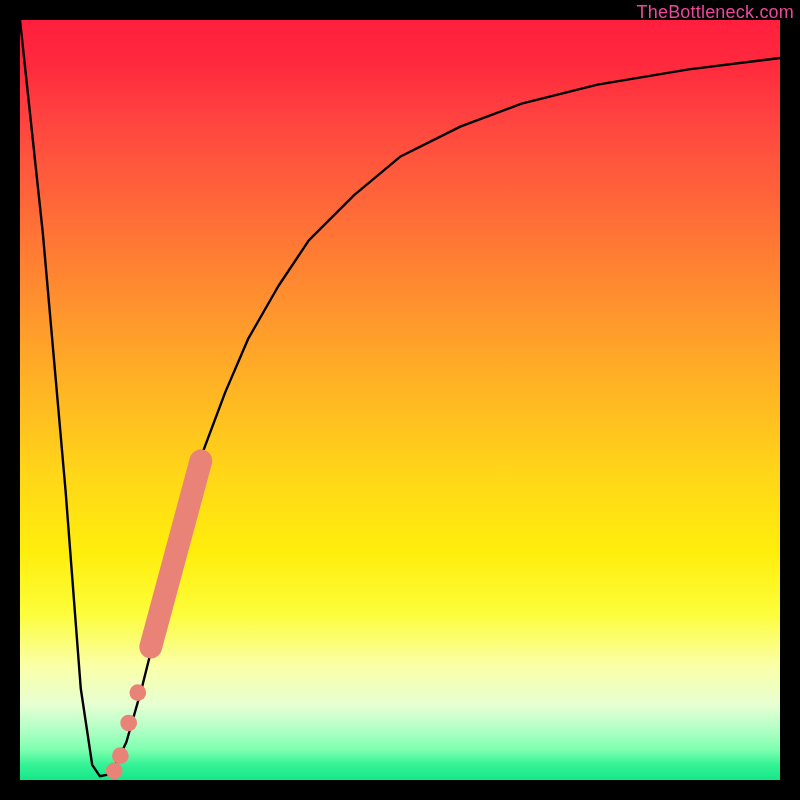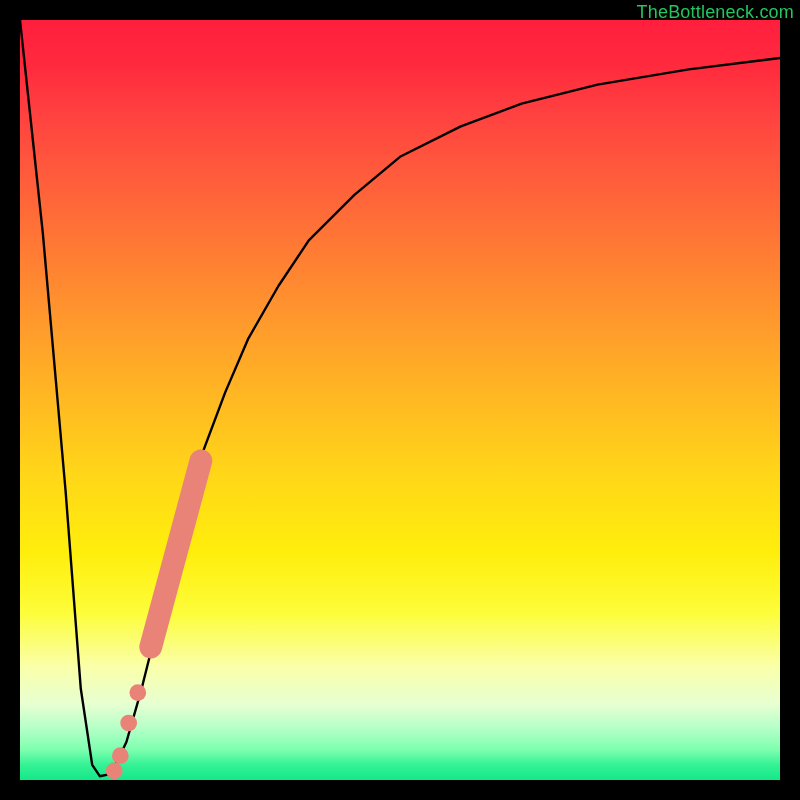--- a/index.html
+++ b/index.html
@@ -45,21 +45,21 @@
       #b8ffc8 93%,
       #7effb0 96%,
       #35f296 98%,
       #13e889 100%
     );
   }
   .attribution {
     position: absolute;
     top: 2px;
     right: 6px;
-    color: #22c55e;
+    color: #ec4899;
     font-size: 18px;
     font-weight: 500;
     letter-spacing: 0.2px;
     user-select: none;
   }
   svg {
     position: absolute;
     inset: 0;
   }
 </style>

